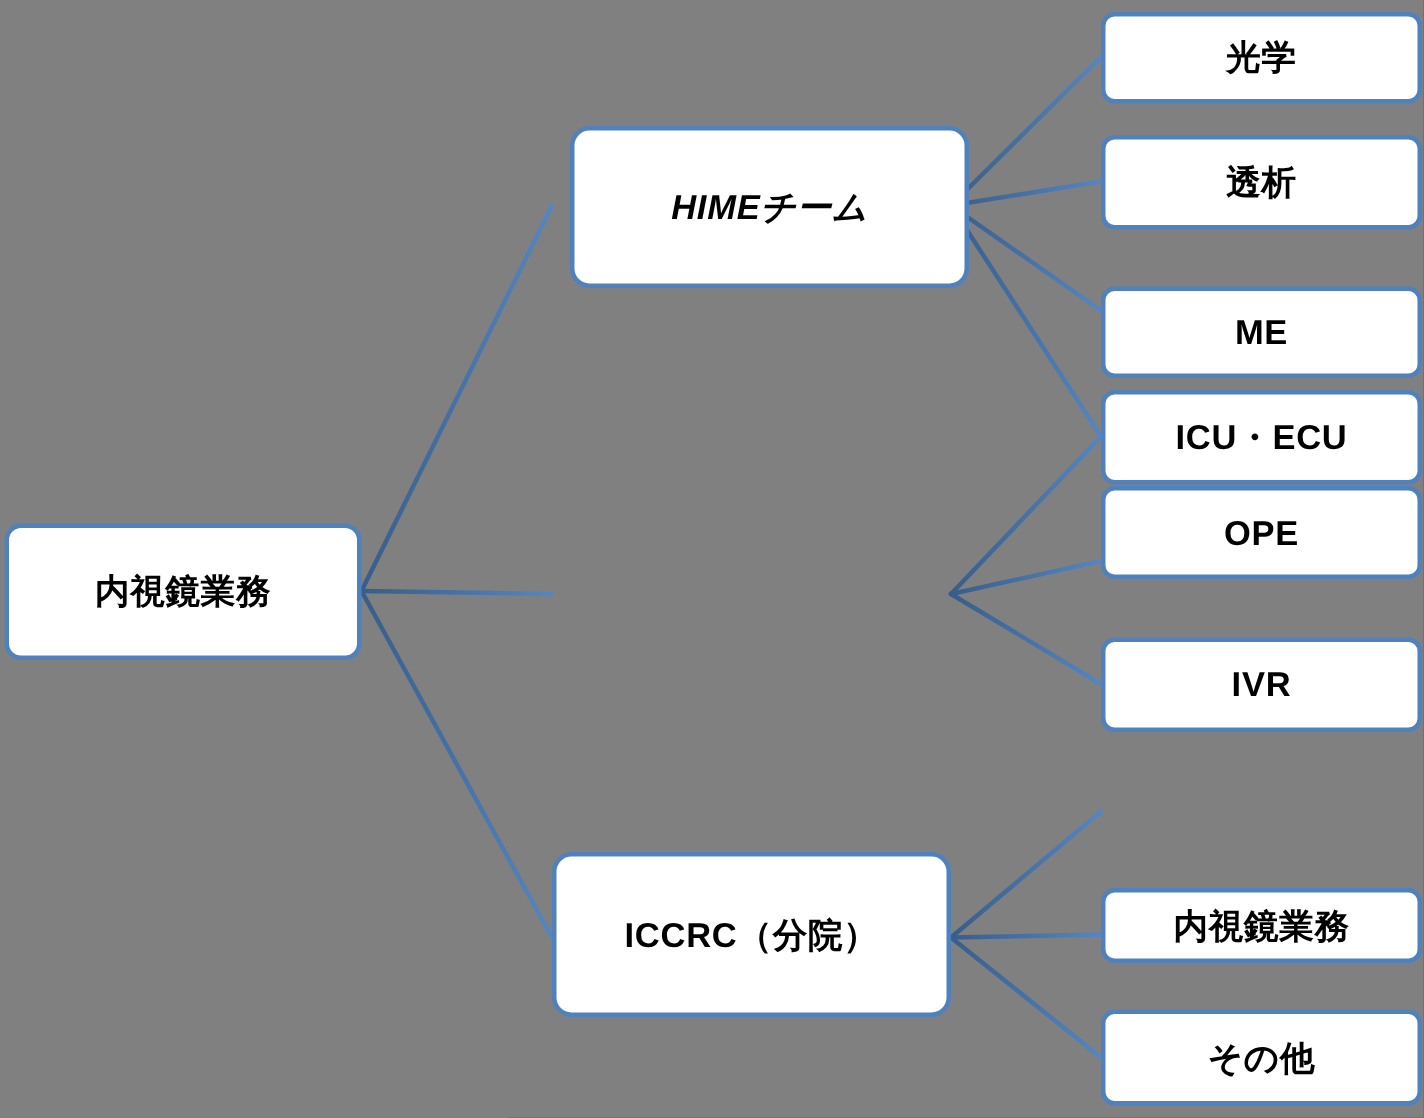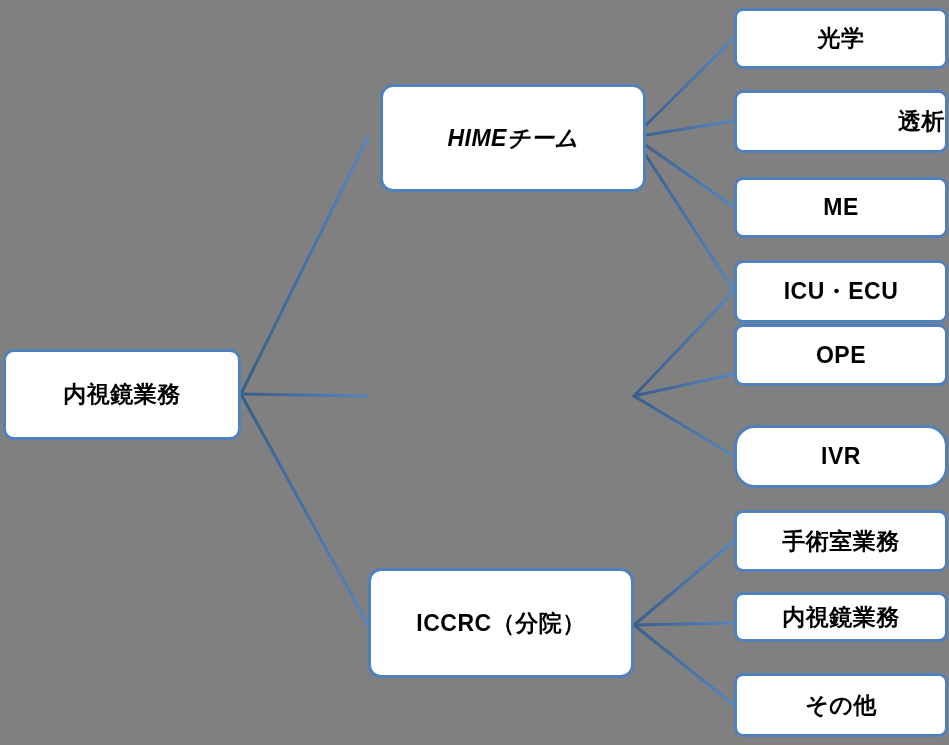--- a/index.html
+++ b/index.html
@@ -48,25 +48,25 @@
 
   
   #n-root   {left:3px;  top:349px; width:238px; height:91px;}
   
   #n-hime   {left:380px; top:84px;  width:266px; height:108px;font-style:italic;}
   #n-junkan {left:368px; top:343px; width:266px; height:107px;}
   #n-iccrc  {left:368px; top:568px; width:266px; height:110px;}
   
   .node-leaf{left:734px; width:214px;}
   #n-optics   {top:8px;   height:61px;}
-  #n-dialysis {top:90px;  height:63px;justify-content:flex-end;}
-  #n-me       {top:177px; height:61px;}
+  #n-dialysis {top:90px;  height:63px;}
+  #n-me       {top:191px; height:61px;}
   #n-icu-ecu  {top:260px; height:63px;text-align:center;}
   #n-ope      {top:324px; height:62px;}
-  #n-ivr      {top:425px; height:63px;border-radius:21px;}
+  #n-ivr      {top:425px; height:63px;}
   #n-or       {top:510px; height:62px;}
   #n-endo     {top:592px; height:50px;}
   #n-others   {top:673px; height:64px;}
 </style>
 </head>
 <body>
 
 <div class="canvas">
 
   <svg class="connector-layer" id="connector-svg" viewBox="0 0 949 745" xmlns="http://www.w3.org/2000/svg">
@@ -165,23 +165,20 @@
   </div>
   <div class="node node-leaf" id="n-icu-ecu">
     <span>ICU・ECU</span>
   </div>
   <div class="node node-leaf" id="n-ope">
     <span>OPE</span>
   </div>
   <div class="node node-leaf" id="n-ivr">
     <span>IVR</span>
   </div>
-  <div class="node node-leaf" id="n-or">
-    <span>手術室業務</span>
-  </div>
   <div class="node node-leaf" id="n-endo">
     <span>内視鏡業務</span>
   </div>
   <div class="node node-leaf" id="n-others">
     <span>その他</span>
   </div>
 
 </div>
 
 </body></html>

